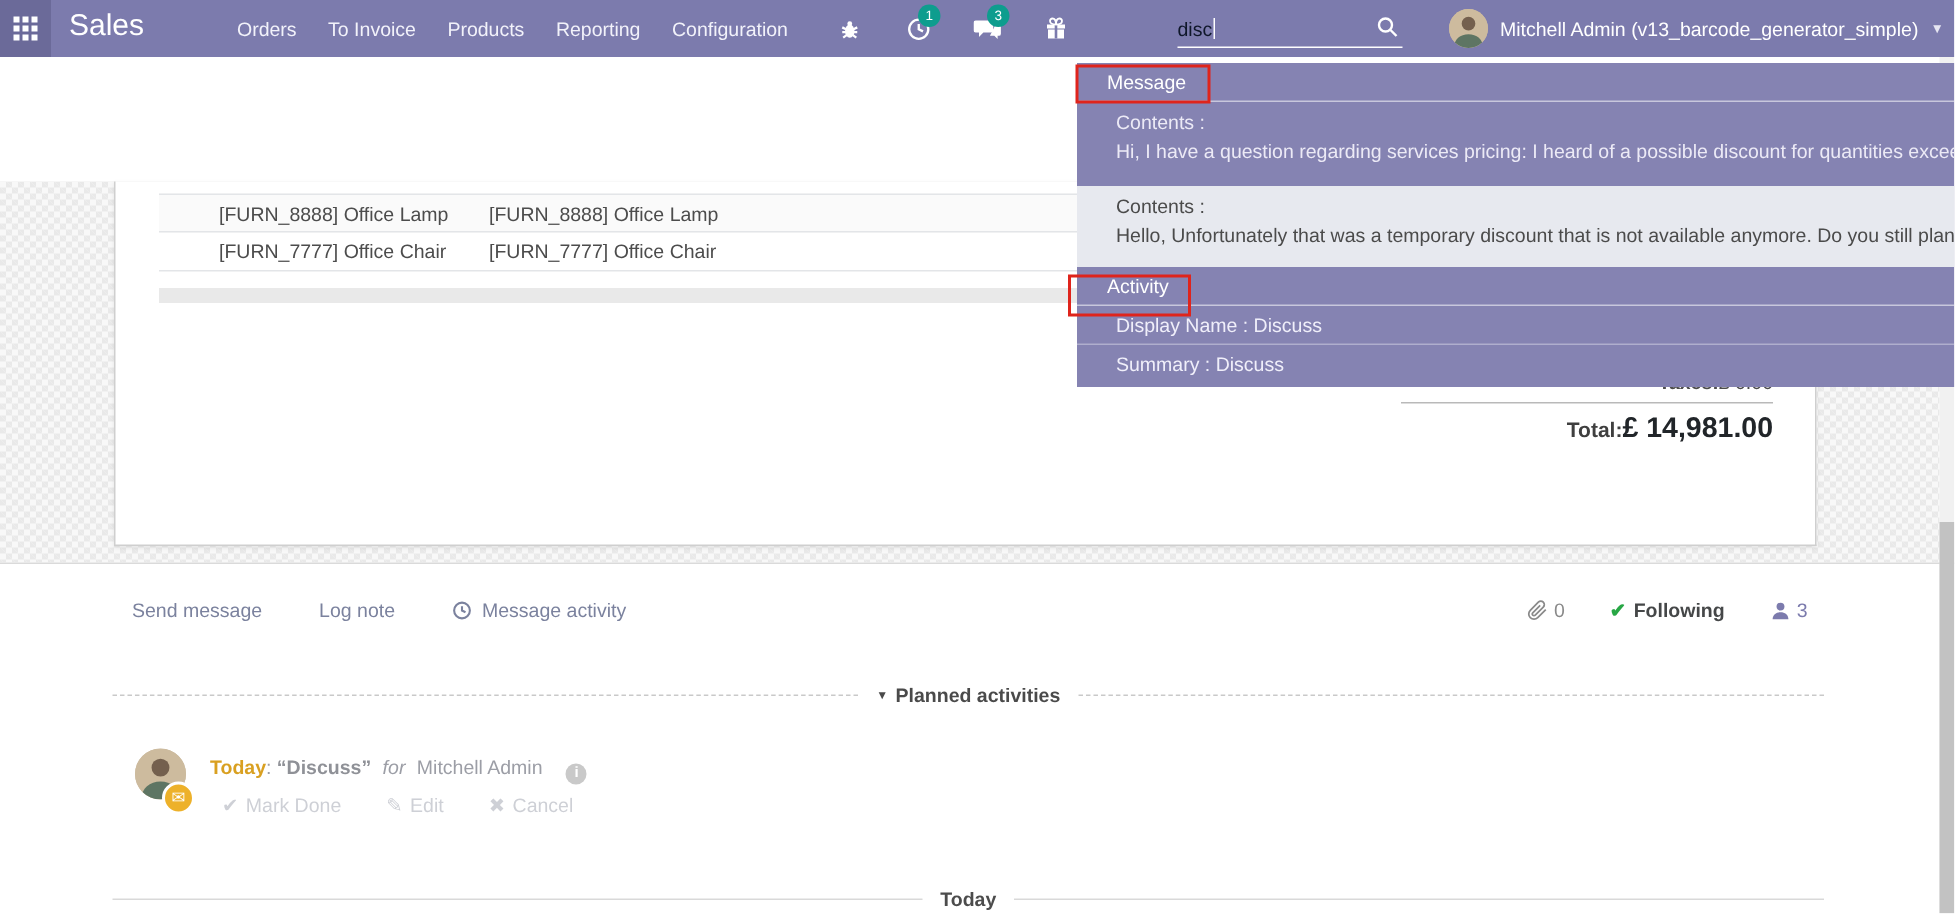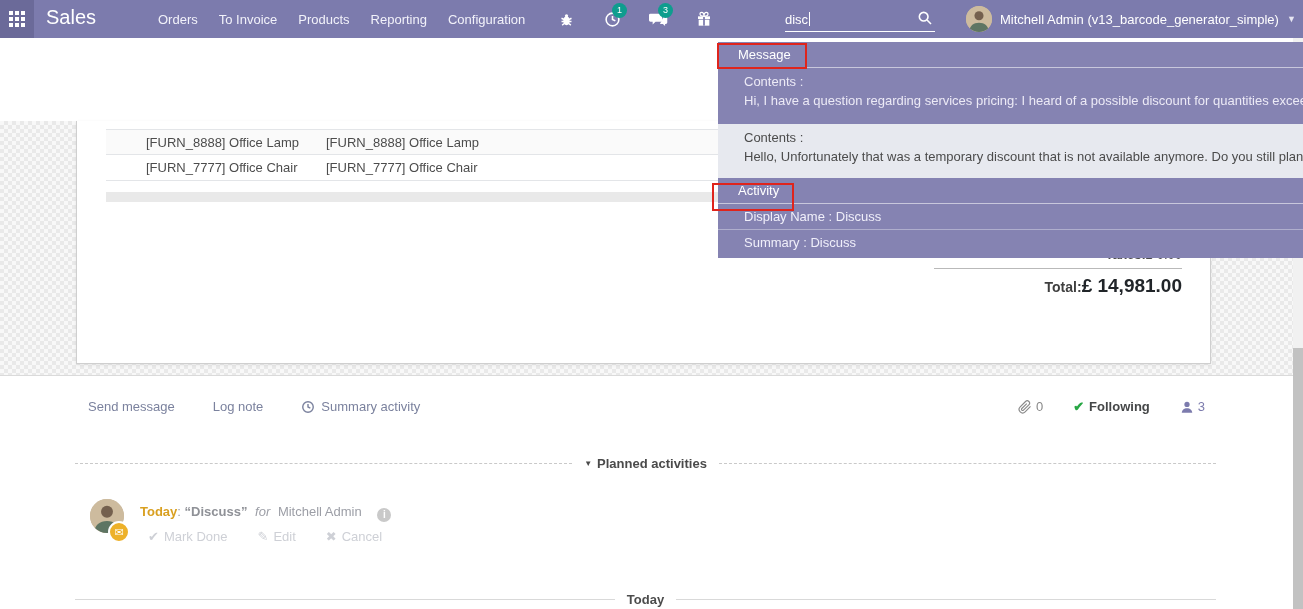--- a/index.html
+++ b/index.html
@@ -11,21 +11,21 @@
   .topbar { position:absolute; top:0; left:0; right:0; height:38px; background:#7c7bad; color:#fff; z-index:20;padding-left:32px; }
   .apps-btn { position:absolute; left:0; top:0; width:34px; height:38px; background:#6b6a99; display:flex; align-items:center; justify-content:center; cursor:pointer; }
   .apps-grid { display:grid; grid-template-columns:repeat(3,4px); grid-gap:2px; }
   .apps-grid i { width:4px; height:4px; background:#fff; display:block; }
   .brand { position:absolute; left:46px; top:6px; font-size:20px; color:#fff; }
   .nav-menus { position:absolute; left:158px; top:0; height:38px; display:flex; align-items:center; gap:21px; font-size:13px; }
   .nav-menus span { cursor:pointer; color:#f2f2fa; }
   .nav-icons { position:absolute; left:556px; top:0; height:38px; display:flex; align-items:center; gap:26px; }
   .nav-ic { position:relative; width:20px; height:20px; display:flex; align-items:center; justify-content:center; cursor:pointer; }
   .badge { position:absolute; top:-6px; left:10px; min-width:15px; height:15px; border-radius:8px; background:#0e9d8e; color:#fff; font-size:9px; line-height:15px; text-align:center; padding:0 3px; }
-  .search-box { position:absolute; left:785px; top:7px; width:150px; height:25px; border-bottom:1px solid #fff; display:flex; align-items:center; font-size:13px; color:#ffffff; cursor:text; }
+  .search-box { position:absolute; left:785px; top:7px; width:150px; height:25px; border-bottom:1px solid #fff; display:flex; align-items:center; font-size:13px; color:#0f172a; cursor:text; }
   .caret-bar { display:inline-block; width:1px; height:14px; background:#fff; margin-left:1px; }
   .search-glass { position:absolute; right:2px; top:3px; }
   .user-menu { position:absolute; left:966px; top:0; height:38px; display:flex; align-items:center; gap:8px; cursor:pointer; font-size:13px; color:#fff; }
   .avatar { border-radius:50%; overflow:hidden; background:#c9b99f; display:block; }
   .av-sm { width:26px; height:26px; }
   .caret-down { font-size:9px; color:#e6e6f2; }
 
   
   .control-panel { position:absolute; top:38px; left:0; right:0; height:83px; background:#fff; }
   .breadcrumb { position:absolute; left:14px; top:15px; font-size:18px; }
@@ -216,21 +216,21 @@
 
   <div class="chatter">
     <div class="chatter-bar">
       <span class="chat-link">Send message</span>
       <span class="chat-link">Log note</span>
       <span class="chat-link" style="display:flex;align-items:center;gap:6px;">
         <svg width="14" height="14" viewBox="0 0 24 24" fill="none" stroke="#7b829e" stroke-width="2.4">
           <circle cx="12" cy="12" r="9"></circle>
             <path d="M12 7v5l4 2"></path>
         </svg>
-        <span>Summary activity</span>
+        <span>Message activity</span>
       </span>
       <span class="chat-right">
         <span class="attach">
           <svg width="14" height="14" viewBox="0 0 24 24" fill="none" stroke="#8a8a8a" stroke-width="2">
             <path d="M21.44 11.05l-9.19 9.19a6 6 0 0 1-8.49-8.49l9.19-9.19a4 4 0 0 1 5.66 5.66l-9.2 9.19a2 2 0 0 1-2.83-2.83l8.49-8.48"></path>
           </svg>
           <span>0</span>
         </span>
         <span class="following">
           <span class="chk">✔</span>

